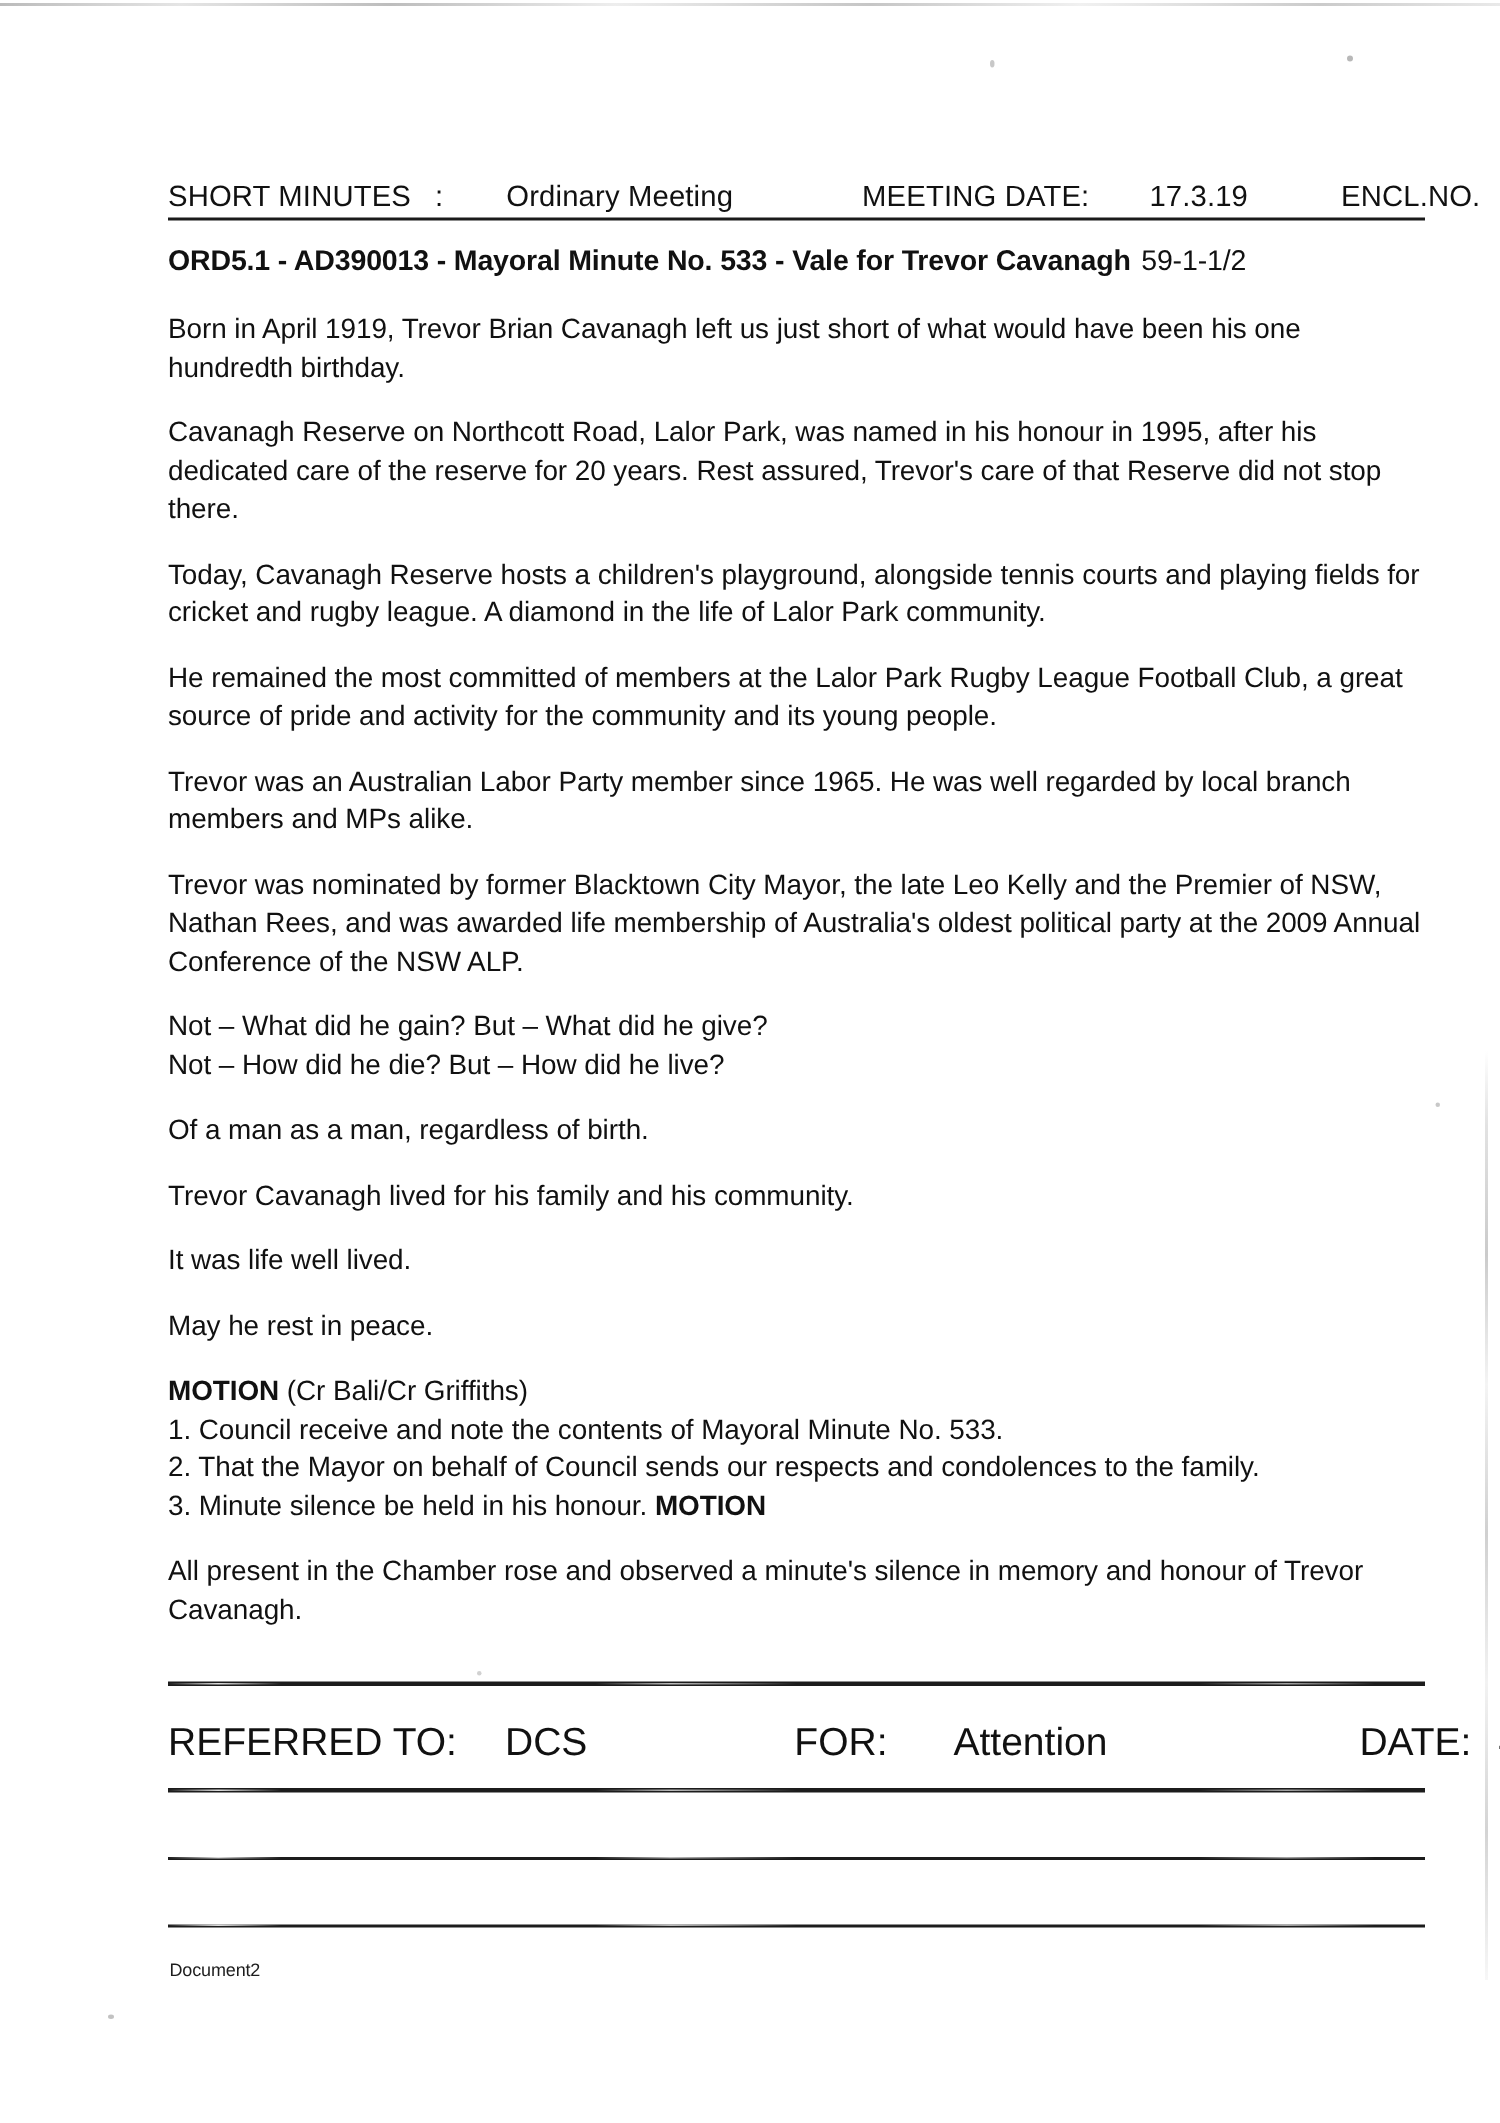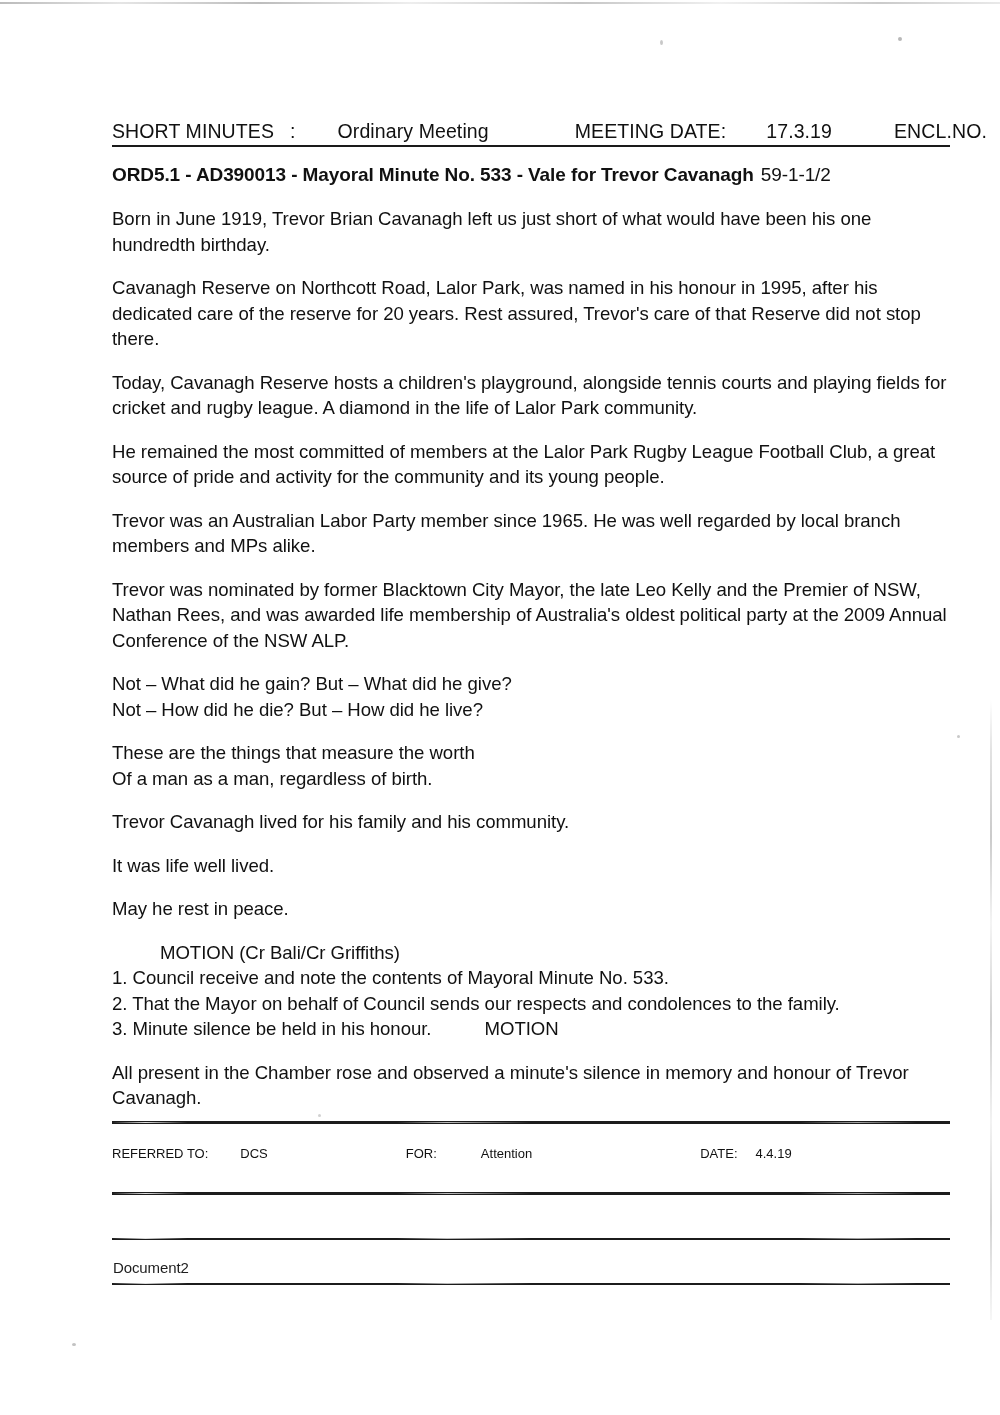--- a/index.html
+++ b/index.html
@@ -107,21 +107,21 @@
     line-height: 25.5px;
     letter-spacing: -.05px;
   }
   .body-text p {
     margin: 0 0 18px 0;
   }
   .body-text p.tight { margin-bottom: 0; }
   .body-text .blk { margin: 0 0 18px 0; }
   .body-text .blk div { margin: 0; }
   .body-text em { font-style: italic; }
-  .body-text strong { font-weight: normal; margin-left: 48px; }
+  .body-text strong { font-weight: bold; }
 
   
   .rule {
     position: absolute;
     left: 112px;
     width: 838px;
     background: #1c1c1c;
   }
   .rule.r1 { top: 1121px; height: 3px; }
   .rule.r2 { top: 1192px; height: 3px; }
@@ -145,35 +145,35 @@
   .rule-noise.n2 { top: 1193px; }
   .rule-noise.n3 { top: 1238px; }
   .rule-noise.n4 { top: 1283px; }
 
   .referral-row {
     position: absolute;
     left: 112px; top: 1146px;
     width: 838px;
     display: flex;
     align-items: center;
-    font-size: 13px;
+    font-size: 26px;
     white-space: nowrap;
   }
   .referral-row .rf-lbl1 { flex: 0 0 auto; }
   .referral-row .rf-val1 { flex: 0 0 auto; padding-left: 32px; }
   .referral-row .rf-lbl2 { flex: 0 0 auto; padding-left: 138px; }
   .referral-row .rf-val2 { flex: 0 0 auto; padding-left: 44px; }
   .referral-row .rf-lbl3 { flex: 0 0 auto; padding-left: 168px; }
   .referral-row .rf-val3 { flex: 0 0 auto; padding-left: 18px; }
 
   
   .page-footer {
     position: absolute;
-    left: 113px; top: 1259px;
-    font-size: 15px;
+    left: 113px; top: 1306px;
+    font-size: 12px;
     letter-spacing: -.1px;
     color: #1d1d1d;
   }
 </style>
 </head>
 <body>
 
 <div class="page">
 
   <div class="scan-edge-top"></div>
@@ -193,35 +193,34 @@
     <span class="h-encl">ENCL.NO.</span>
   </div>
   <div class="header-underline"></div>
 
   <div class="doc-title">
     <span>ORD5.1 - AD390013 - Mayoral Minute No. 533 - Vale for Trevor Cavanagh</span><span class="ref-no">59-1-1/2</span>
   </div>
 
   <div class="body-text">
 
-    <p>Born in June 1919, Trevor Brian Cavanagh left us just short of what would have been his one hundredth birthday.</p>
+    <p>Born in April 1919, Trevor Brian Cavanagh left us just short of what would have been his one hundredth birthday.</p>
     <p>Cavanagh Reserve on Northcott Road, Lalor Park, was named in his honour in 1995, after his dedicated care of the reserve for 20 years. Rest assured, Trevor's care of that Reserve did not stop there.</p>
     <p>Today, Cavanagh Reserve hosts a children's playground, alongside tennis courts and playing fields for cricket and rugby league. A diamond in the life of Lalor Park community.</p>
     <p>He remained the most committed of members at the Lalor Park Rugby League Football Club, a great source of pride and activity for the community and its young people.</p>
     <p>Trevor was an Australian Labor Party member since 1965. He was well regarded by local branch members and MPs alike.</p>
     <p>Trevor was nominated by former Blacktown City Mayor, the late Leo Kelly and the Premier of NSW, Nathan Rees, and was awarded life membership of Australia's oldest political party at the 2009 Annual Conference of the NSW ALP.</p>
 
 
     <div class="blk">
       <div>Not – What did he gain? But – What did he give?</div>
       <div>Not – How did he die? But – How did he live?</div>
     </div>
 
     <div class="blk">
-      <div>These are the things that measure the worth</div>
       <div>Of a man as a man, regardless of birth.</div>
     </div>
 
     <p>Trevor Cavanagh lived for his family and his community.</p>
     <p>It was life well lived.</p>
     <p>May he rest in peace.</p>
 
     <div class="blk">
       <div><strong>MOTION</strong><span> (Cr Bali/Cr Griffiths)</span></div>
       <div>1. Council receive and note the contents of Mayoral Minute No. 533.</div>

